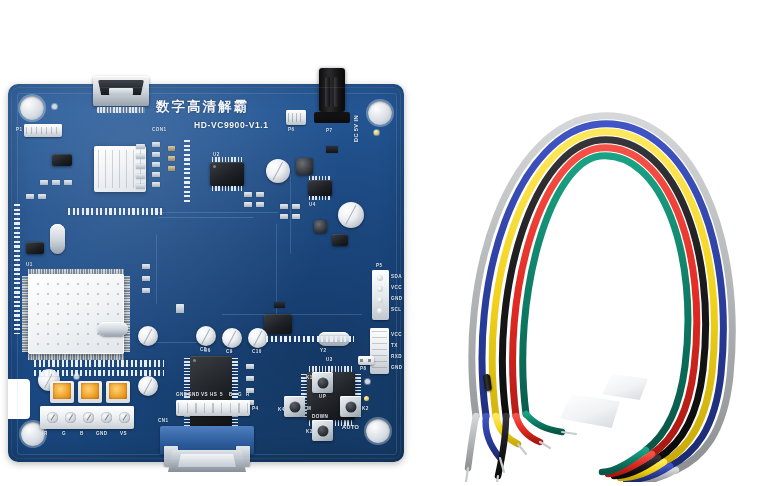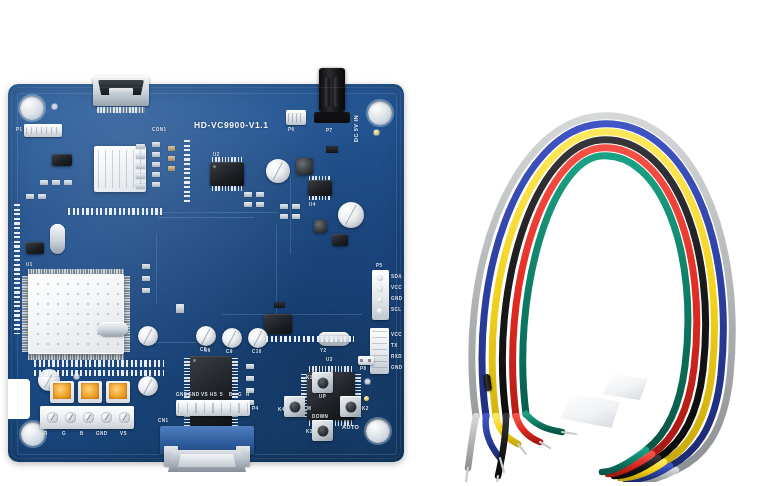--- a/index.html
+++ b/index.html
@@ -219,20 +219,21 @@
 
     <div class="plane" style="left:9px;top:9px;width:378px;height:360px;"></div>
     <div class="trace" style="left:150px;top:128px;width:120px;"></div>
     <div class="trace" style="left:150px;top:133px;width:96px;"></div>
     <div class="trace" style="left:214px;top:230px;width:140px;"></div>
     <div class="trace" style="left:130px;top:258px;width:60px;"></div>
     <div class="traceV" style="left:268px;top:140px;height:100px;"></div>
     <div class="traceV" style="left:282px;top:90px;height:80px;"></div>
     <div class="traceV" style="left:148px;top:150px;height:70px;"></div>
 
+    <div class="silk silk-cn" style="left:148px;top:14px;">数字高清解霸</div>
     <div class="silk silk-model" style="left:186px;top:36px;text-align:right;">HD-VC9900-V1.1</div>
 
     <div class="silk silk-sm vert" style="left:345px;top:58px;">DC 5V IN</div>
 
     <div class="hdmi">
       <div class="hdmi-mouth">
         <div class="hdmi-tongue"></div>
       </div>
     </div>
     <div class="hdmi-pads" style="left:89px;top:23px;"></div>

